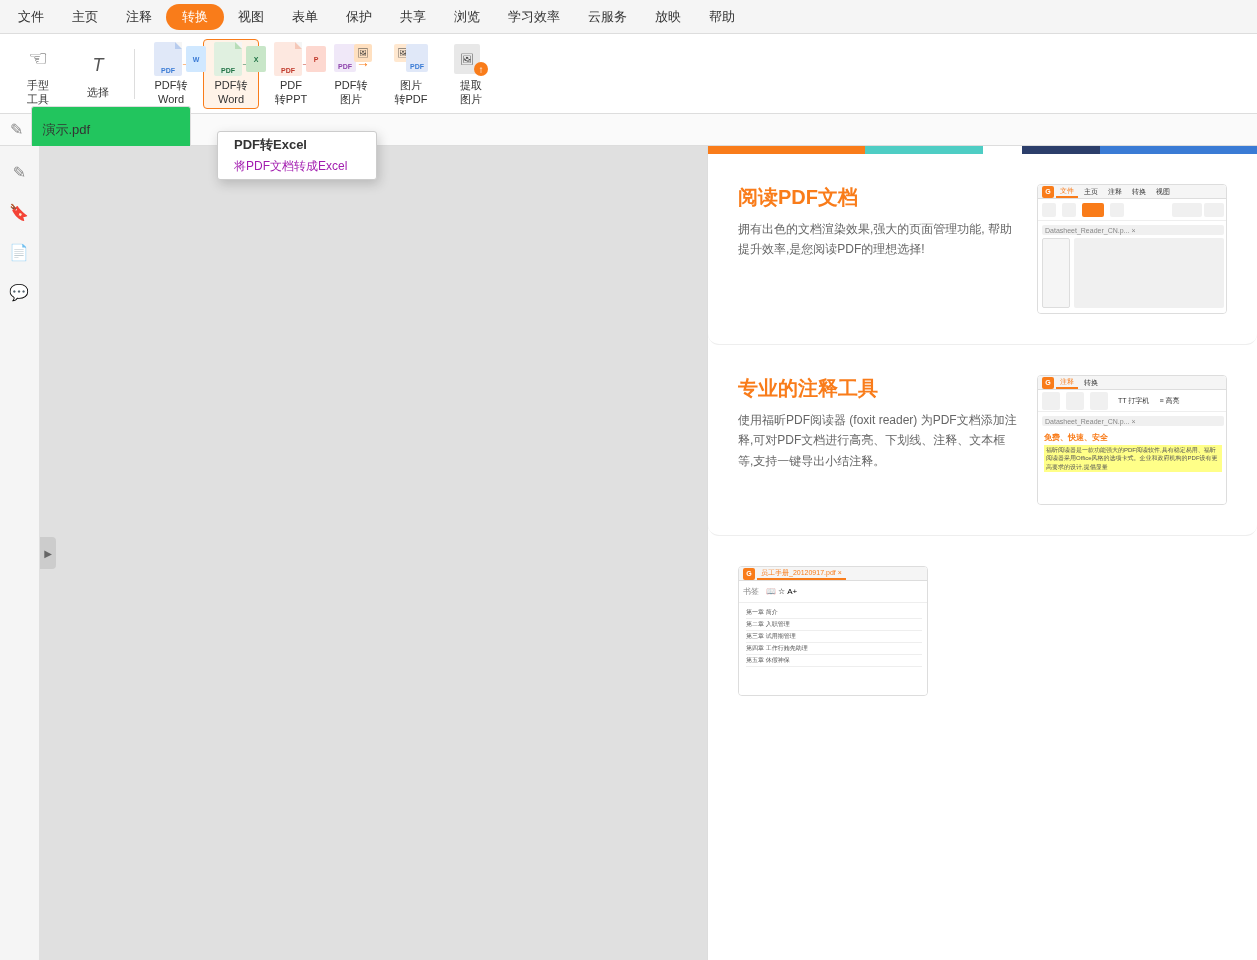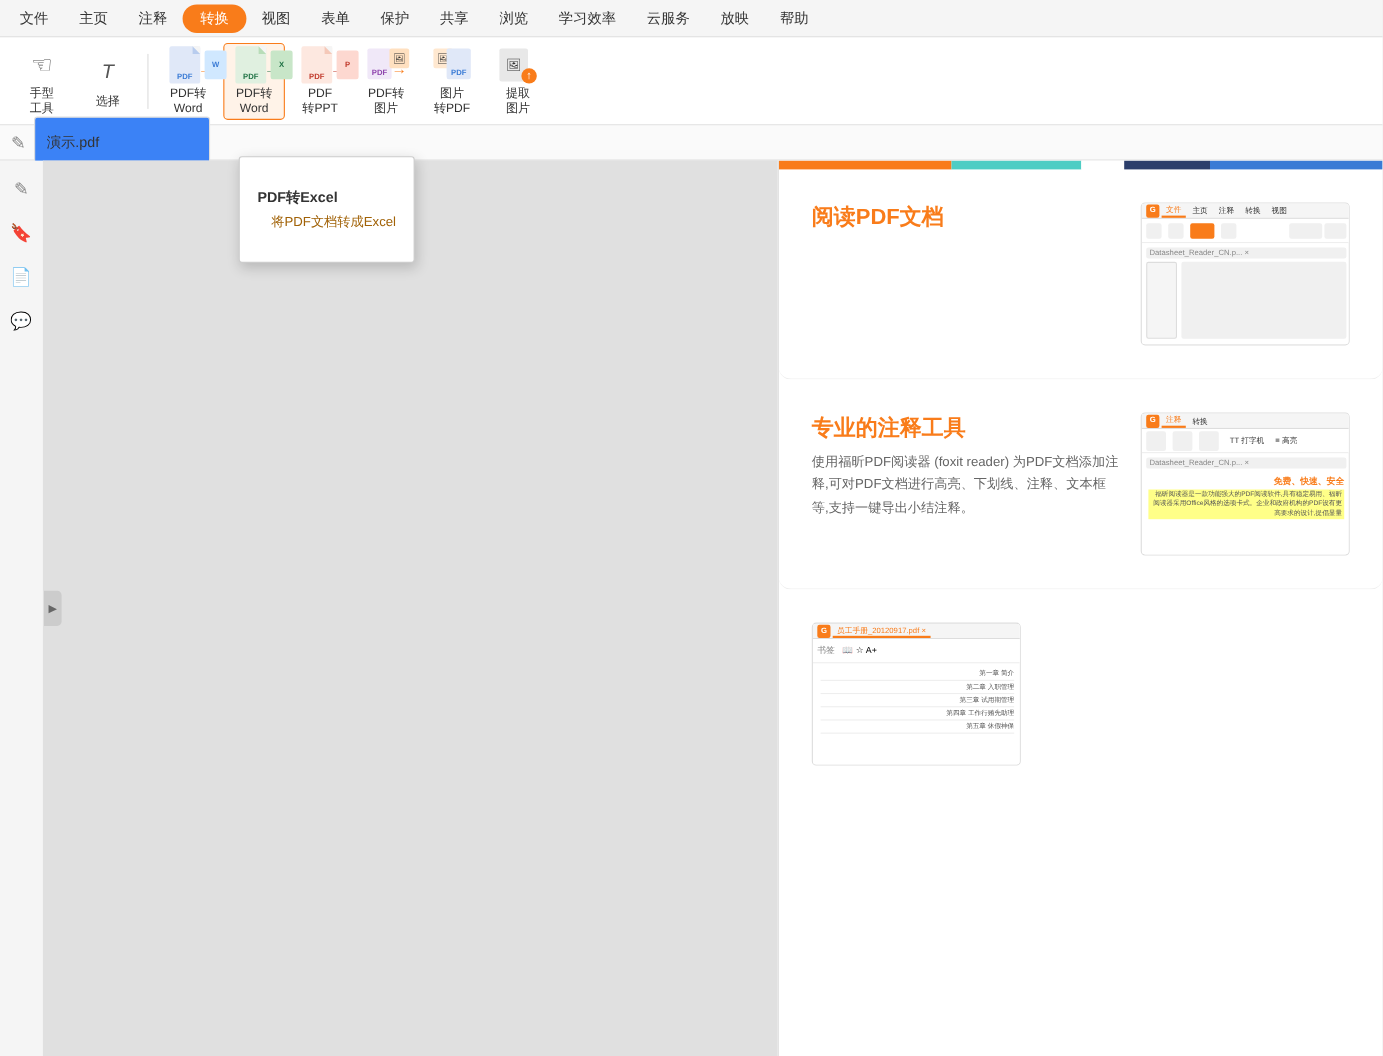--- a/index.html
+++ b/index.html
@@ -69,21 +69,21 @@
 
     
     .breadcrumb-bar {
       display: flex; align-items: center;
       background: #fafafa; height: 32px;
       border-bottom: 1px solid #ddd;
       padding: 0 10px; gap: 8px;
     }
     .breadcrumb-pencil { font-size: 16px; color: #888; }
     .breadcrumb-path {
-      font-size: 13px; color: #333; background: #3b82f6;
+      font-size: 13px; color: #333; background: #22c55e;
       border: 1px solid #ddd; border-radius: 3px;
       padding: 14px 10px; min-width: 160px;
     }
 
     
     .main-area {
       display: flex; height: calc(960px - 34px - 80px - 32px);
     }
 
     
@@ -156,33 +156,33 @@
     }
     .mini-topbar {
       height: 14px; background: #f5f5f5; display: flex; align-items: center;
       padding: 0 4px; gap: 2px; border-bottom: 1px solid #ddd;
     }
     .mini-logo { width: 12px; height: 12px; background: #f97c1a; border-radius: 2px; font-size: 7px; color: #fff; display: flex; align-items: center; justify-content: center; font-weight: bold; }
     .mini-tab { font-size: 7px; color: #333; padding: 0 4px; }
     .mini-tab.active { color: #f97c1a; border-bottom: 2px solid #f97c1a; }
     .mini-toolbar { height: 22px; background: #fff; display: flex; align-items: center; padding: 0 4px; gap: 6px; border-bottom: 1px solid #eee; }
     .mini-tool { width: 14px; height: 14px; background: #ddd; border-radius: 2px; }
-    .mini-content { padding: 4px; text-align: right; }
+    .mini-content { padding: 4px; }
     .mini-breadcrumb { height: 10px; background: #f0f0f0; margin-bottom: 3px; border-radius: 2px; font-size: 7px; color: #888; padding: 0 3px; display: flex; align-items: center; }
 
     
     .dropdown-tooltip {
-      position: absolute; top: 142px; left: 217px;
+      position: absolute; top: 131px; left: 217px;
       background: #fff; border: 1px solid #ccc;
       box-shadow: 2px 4px 12px rgba(0,0,0,0.18);
-      border-radius: 3px; padding: 28px 16px; z-index: 100;
+      border-radius: 3px; padding: 4px 16px; z-index: 100;
       min-width: 160px;
     }
     .tooltip-title { font-size: 13px; font-weight: bold; color: #333; margin-bottom: 4px; }
-    .tooltip-desc { font-size: 12px; color: #a16207; text-align: right; }
+    .tooltip-desc { font-size: 12px; color: #a21caf; }
 
     
     .mini-bookmark-panel { font-size: 6px; color: #555; padding: 2px 4px; }
     .mini-bookmark-item { padding: 1px 0; border-bottom: 1px solid #eee; }
   </style>
 </head>
 <body>
 
 <div class="menu-bar">
   <div class="menu-item">文件</div>
@@ -351,20 +351,22 @@
         <div class="color-seg-orange"></div>
         <div class="color-seg-teal"></div>
         <div class="color-seg-white"></div>
         <div class="color-seg-navy"></div>
         <div class="color-seg-blue"></div>
       </div>
 
       <div class="promo-section">
         <div class="promo-text">
           <div class="promo-title">阅读PDF文档</div>
+          <div class="promo-desc">拥有出色的文档渲染效果,强大的页面管理功能,
+帮助提升效率,是您阅读PDF的理想选择!</div>
         </div>
         <div class="promo-img">
 
           <div class="mini-app">
             <div class="mini-topbar">
               <div class="mini-logo">G</div>
               <div class="mini-tab active">文件</div>
               <div class="mini-tab">主页</div>
               <div class="mini-tab">注释</div>
               <div class="mini-tab">转换</div>

